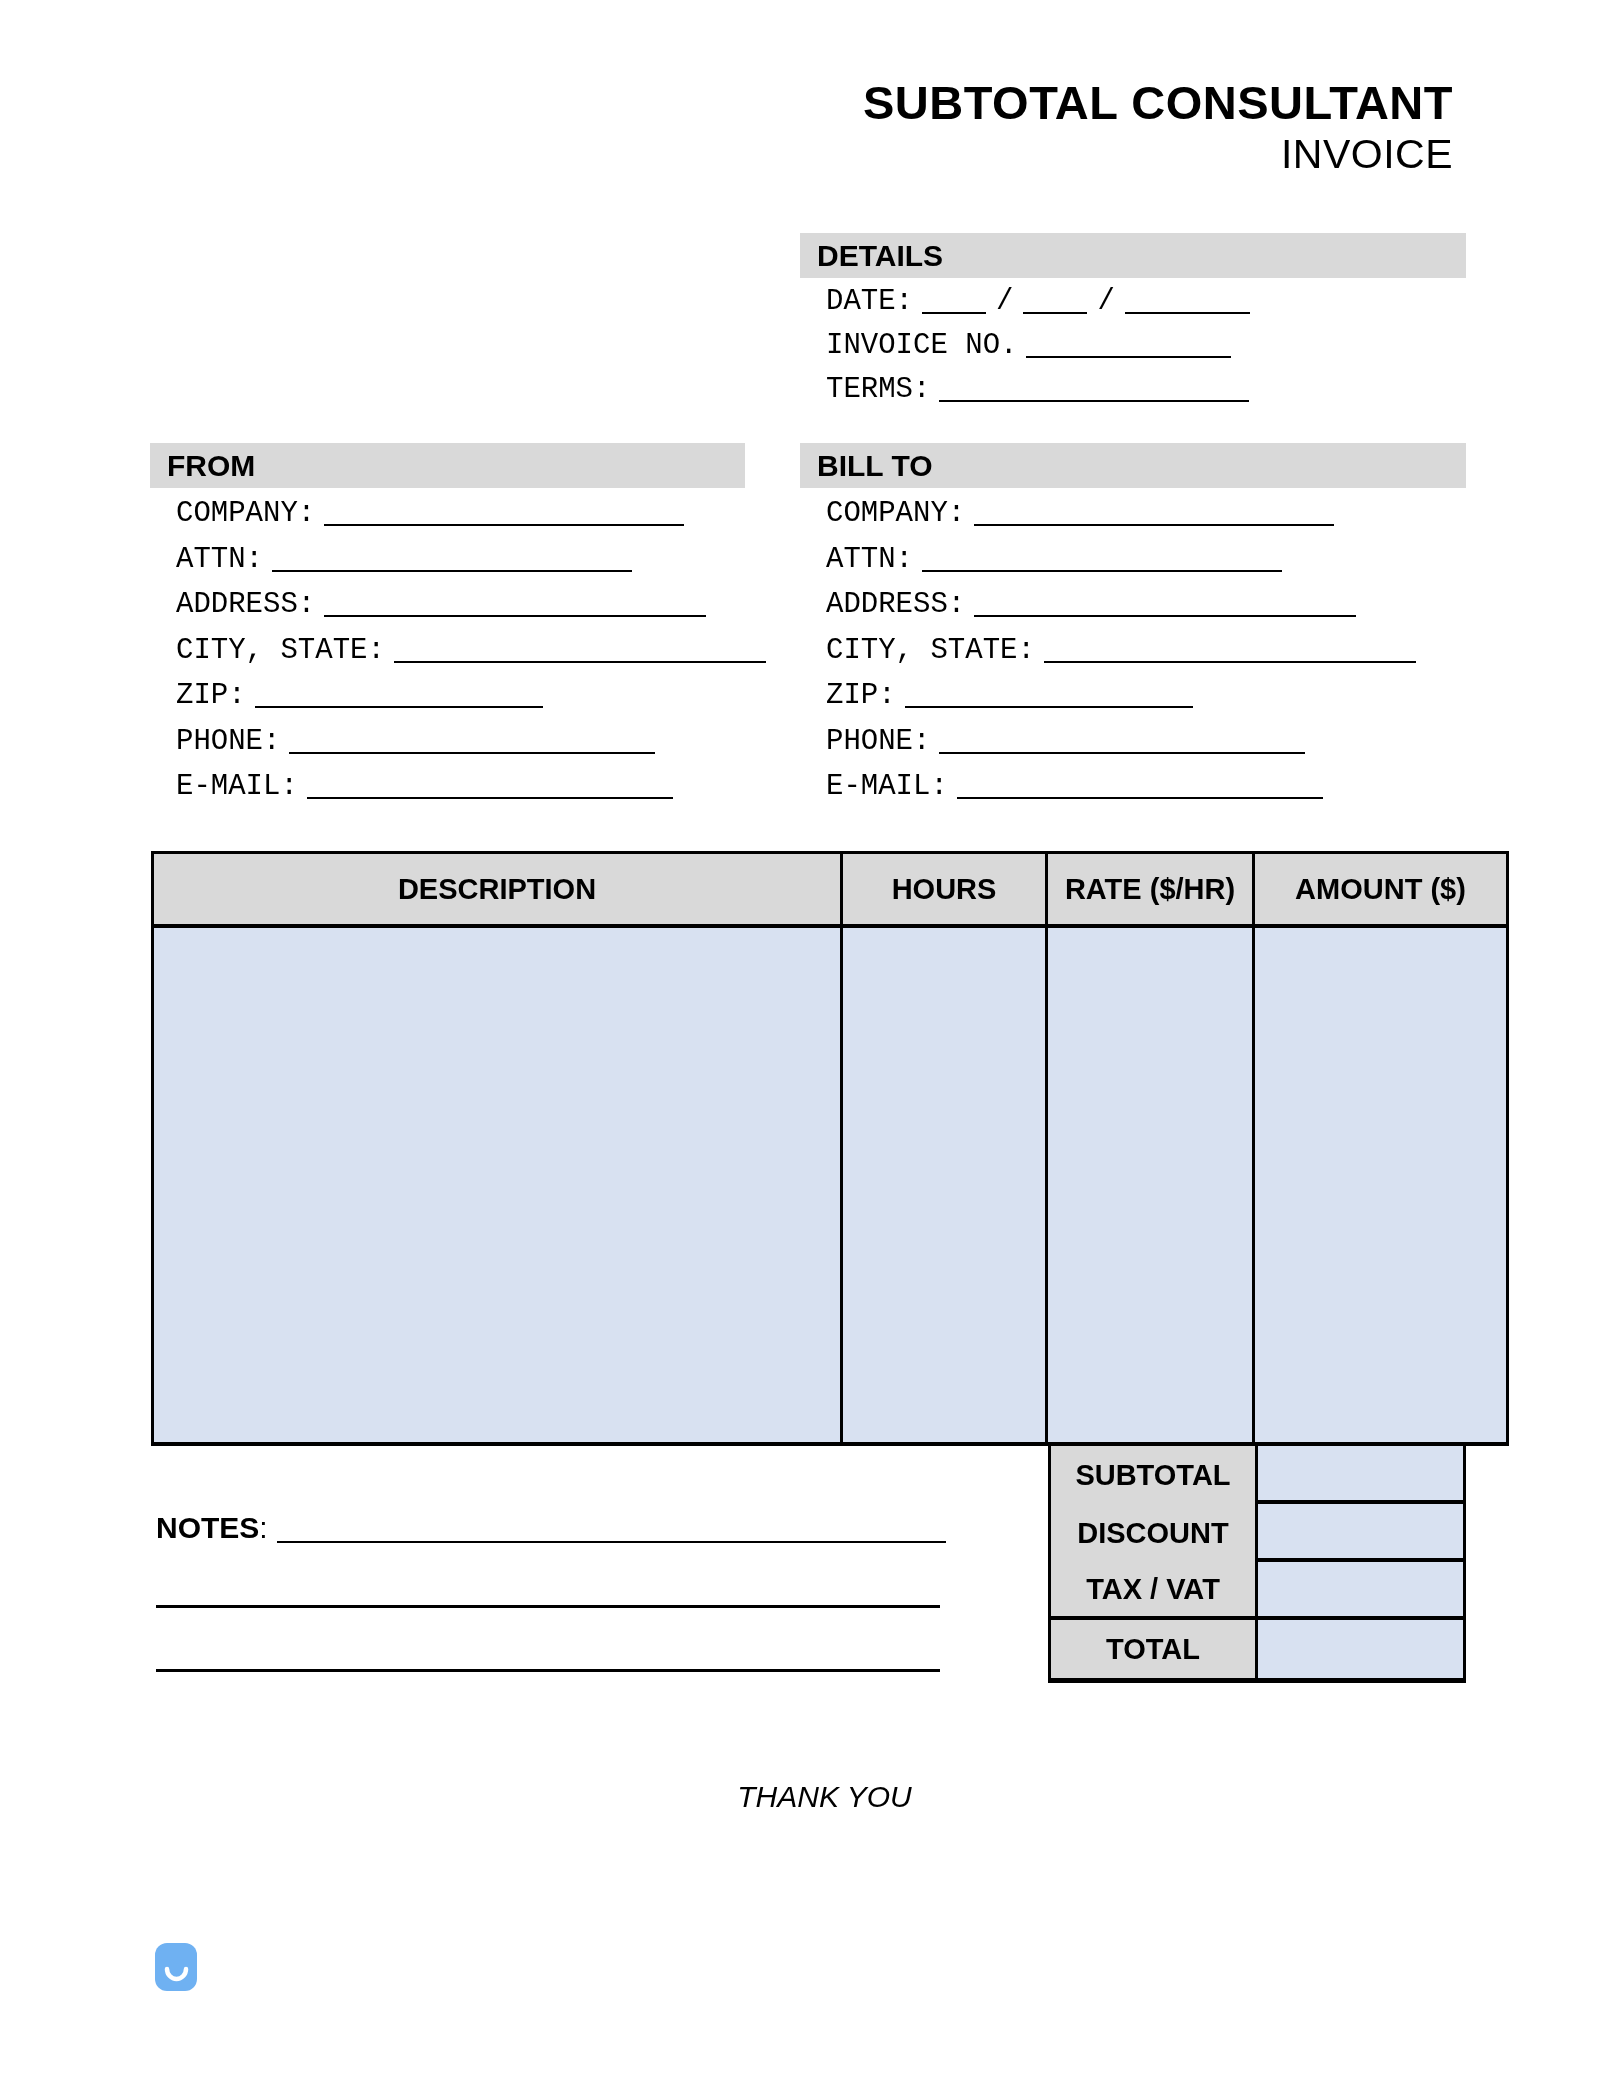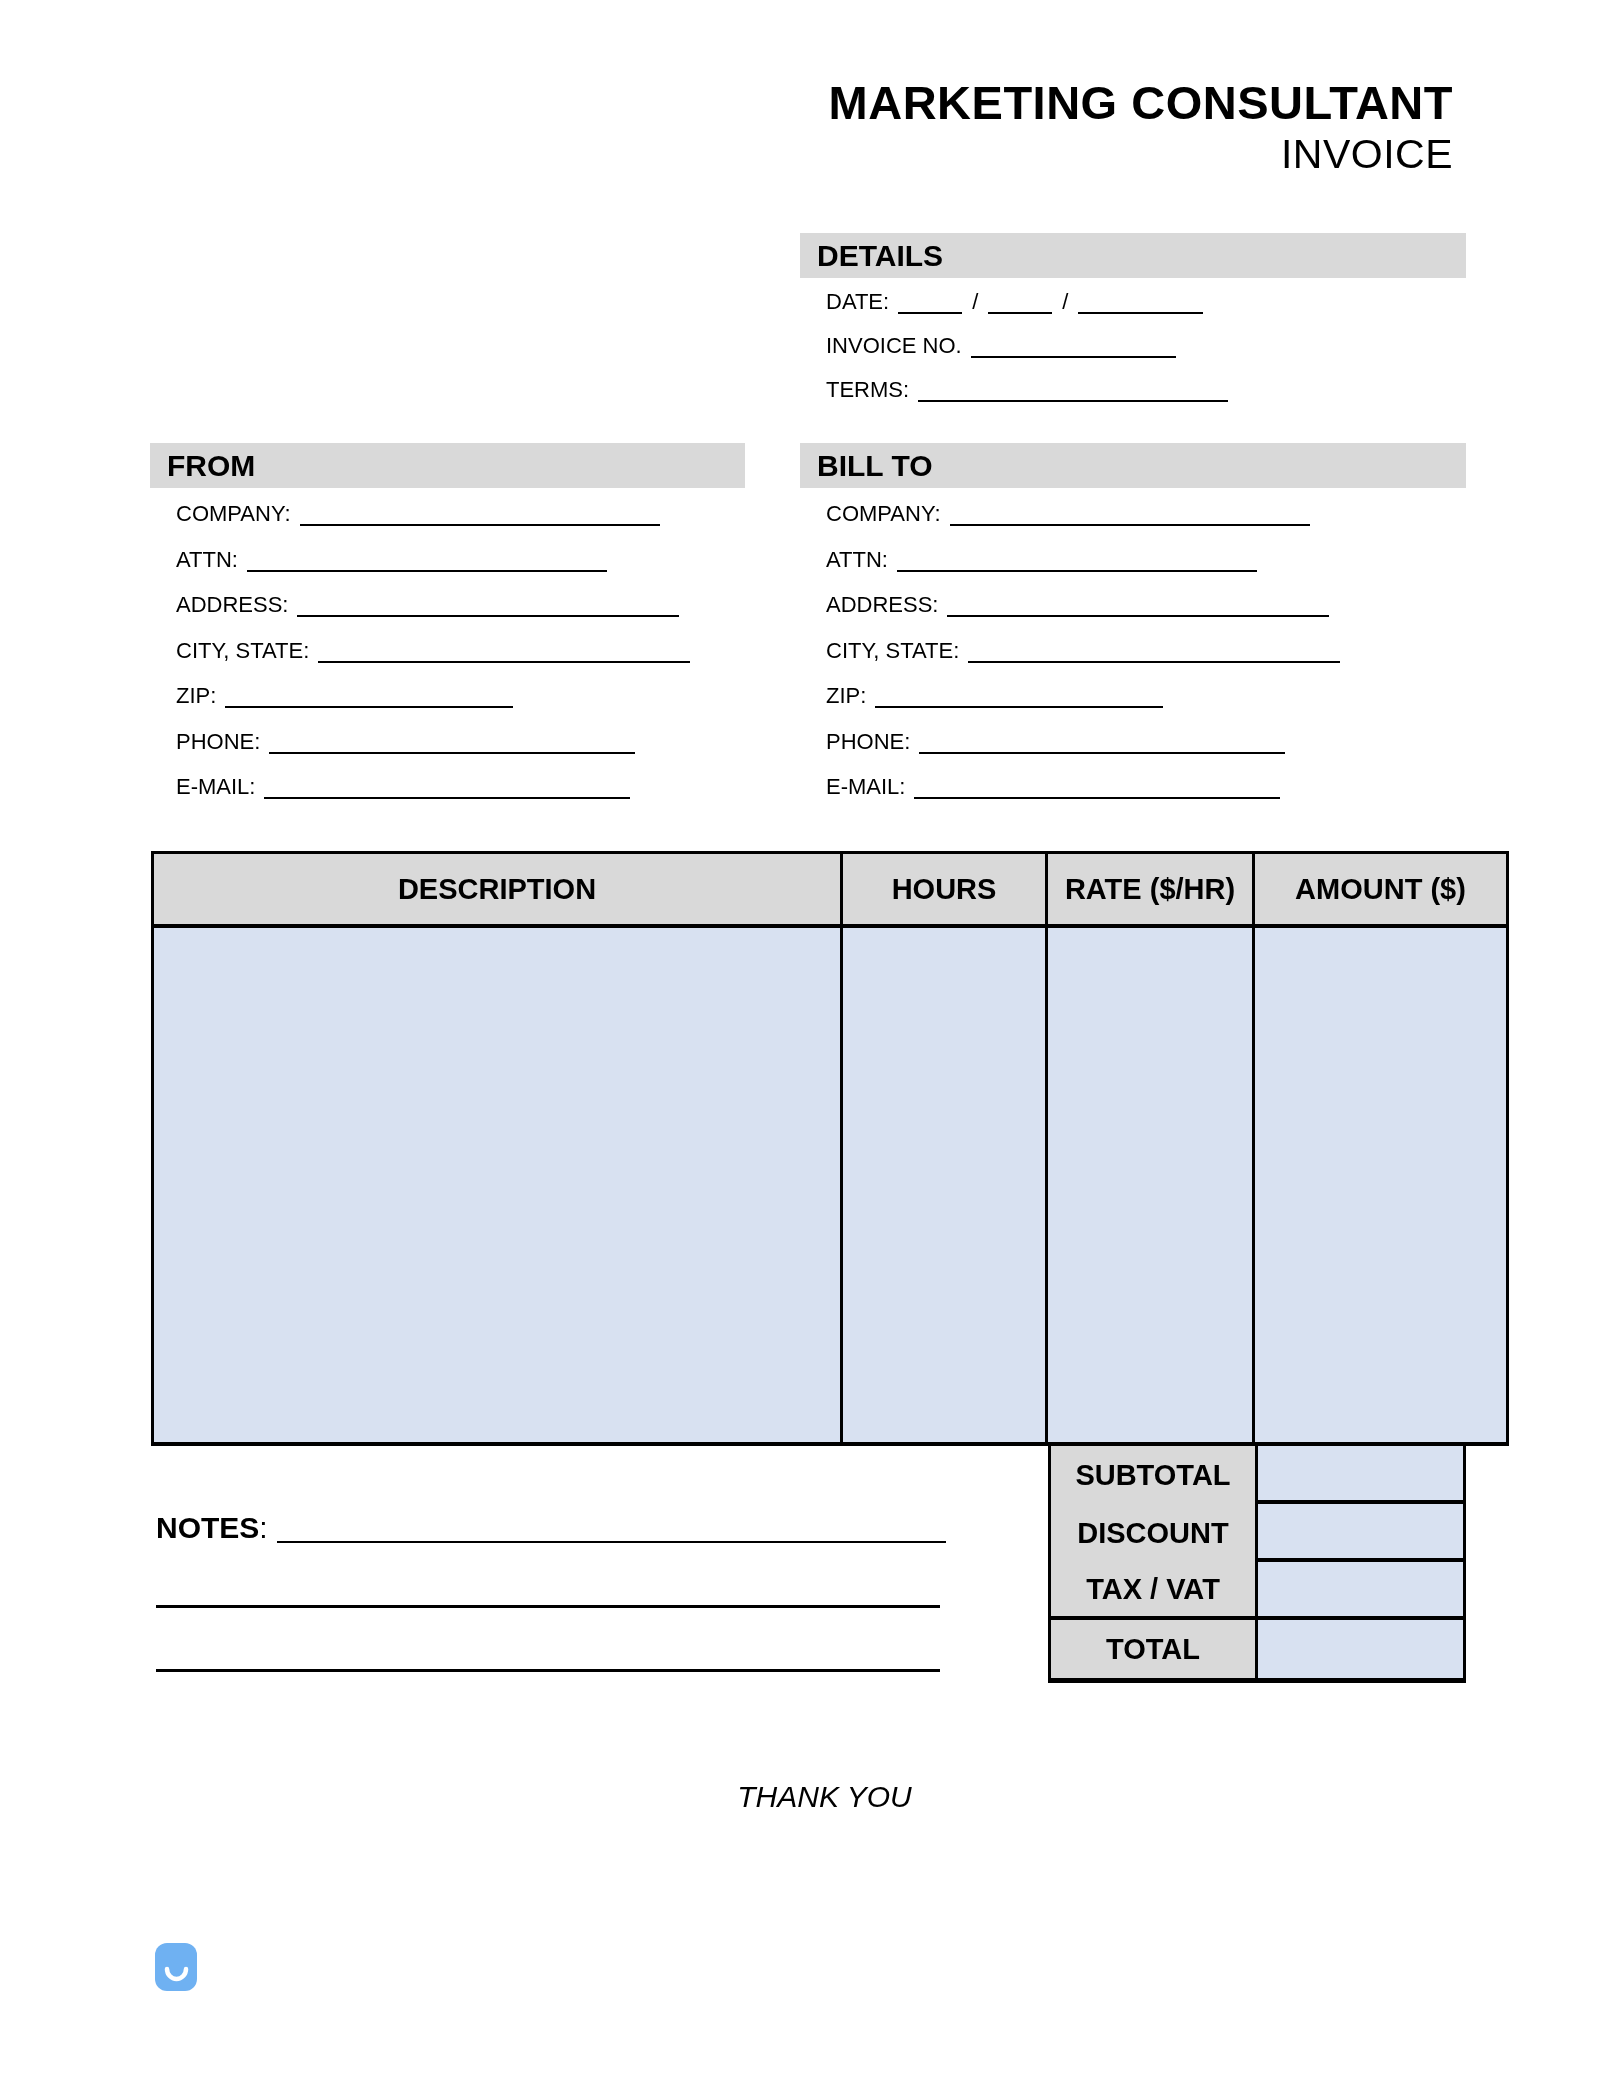--- a/index.html
+++ b/index.html
@@ -31,21 +31,21 @@
   .details-section { position:absolute; left:800px; top:233px; width:666px; }
   .from-section    { position:absolute; left:150px; top:443px; width:595px; }
   .billto-section  { position:absolute; left:800px; top:443px; width:666px; }
 
   .rows { padding-left:26px; }
   .details-section .rows { padding-top:2px; }
   .details-section .frow { line-height:44px; }
   .from-section .rows, .billto-section .rows { padding-top:3px; }
   .from-section .frow, .billto-section .frow { line-height:45.5px; }
 
-  .frow { font-size:22px; white-space:nowrap; }
+  .frow { font-size:29px; white-space:nowrap;font-family:Liberation Mono, monospace; }
 
   .ul {
     display:inline-block;
     height:0;
     border-bottom:2.5px solid #000;
     vertical-align:-5px;
     margin-left:9px;
   }
   .sep { margin:0 10px; }
 
@@ -107,21 +107,21 @@
     font-size:30px; font-style:italic; line-height:36px;padding-left:34px;
   }
   .logo { position:absolute; left:155px; top:1943px; width:42px; height:48px; }
 </style>
 </head>
 <body>
 
 <div class="page">
 
   <div class="title-block">
-    <div class="title-line1">MARKETING CONSULTANT</div>
+    <div class="title-line1">SUBTOTAL CONSULTANT</div>
     <div class="title-line2">INVOICE</div>
   </div>
 
   <div class="details-section">
     <div class="bar">DETAILS</div>
     <div class="rows">
       <div class="frow">
         <span>DATE:</span><span class="ul u-d1"></span><span class="sep">/</span><span class="ul u-d2" style="margin-left:0;"></span><span class="sep">/</span><span class="ul u-d3" style="margin-left:0;"></span>
       </div>
       <div class="frow">

